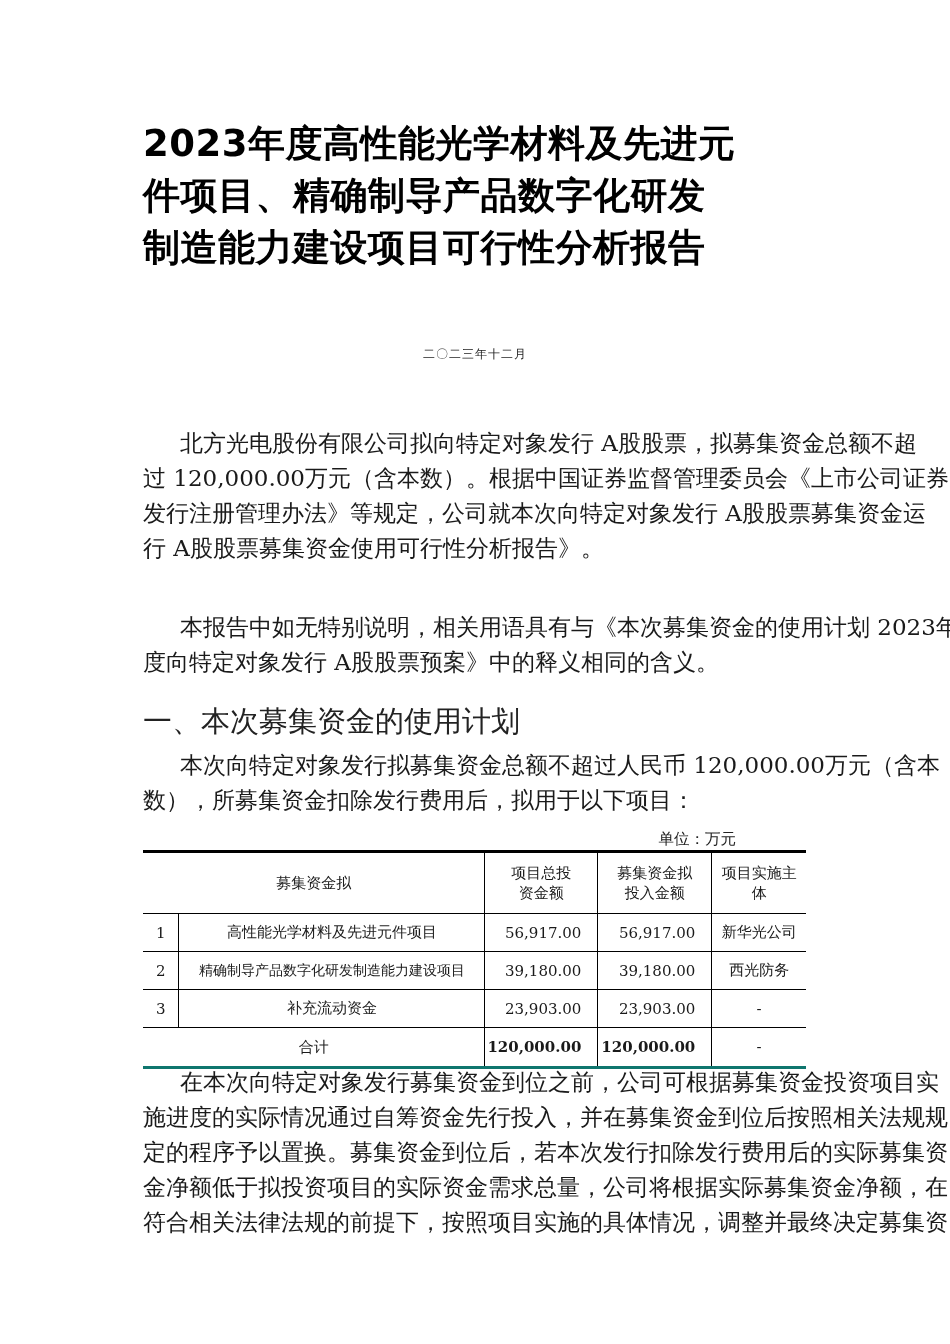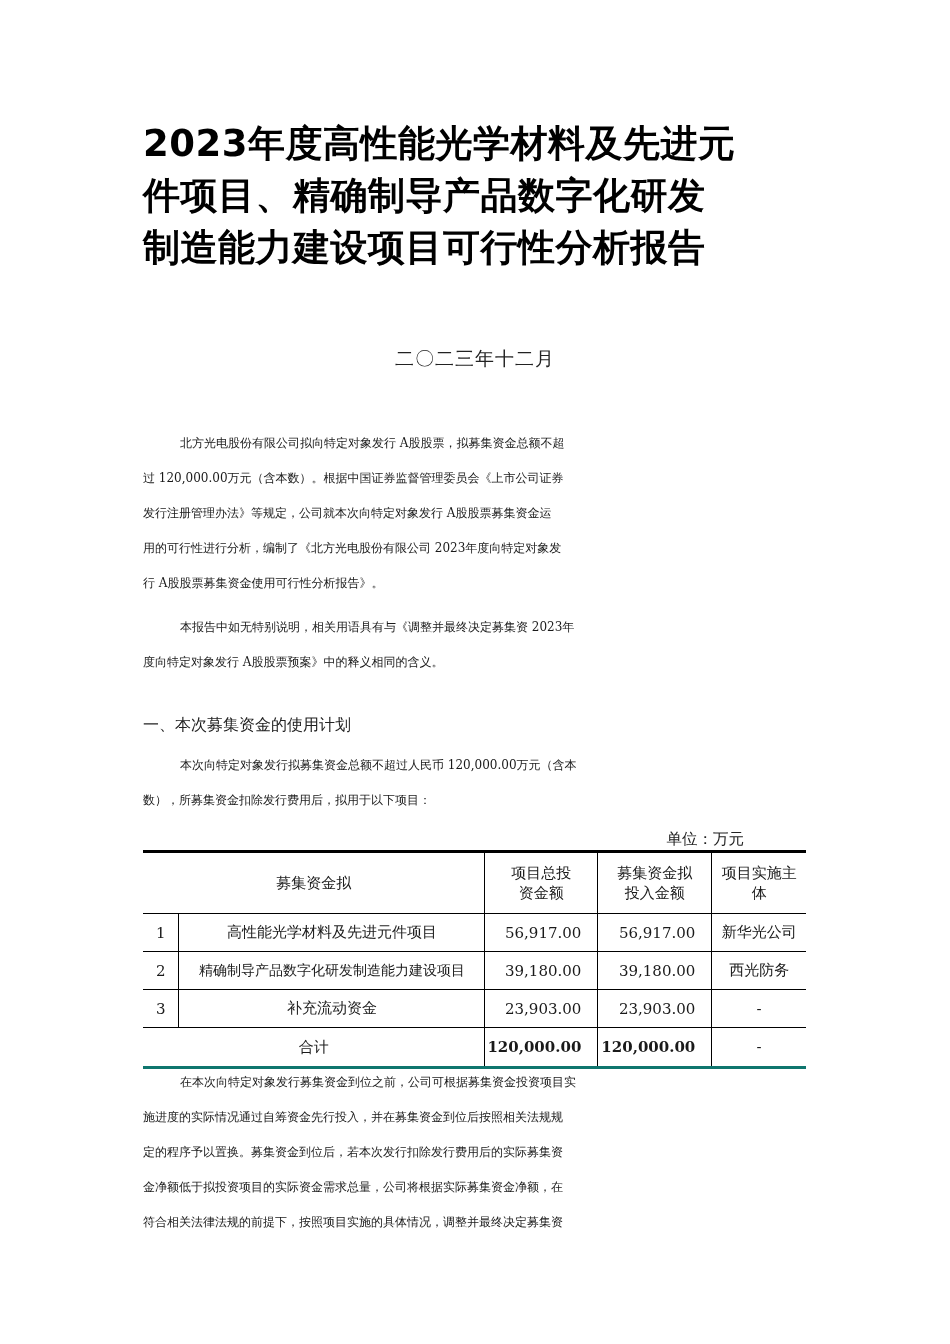--- a/index.html
+++ b/index.html
@@ -4,28 +4,28 @@
 <style>
   html, body { margin: 0; padding: 0; background: #ffffff; }
   body { width: 950px; height: 1344px; position: relative; overflow: hidden;
          font-family: "DejaVu Serif", "Liberation Serif", serif; color: #111; }
   .page { position: absolute; left: 0; top: 0; width: 880px; height: 1344px; }
   .title { position: absolute; left: 143px; top: 118px; width: 660px;
            font-family: "DejaVu Sans", "Liberation Sans", sans-serif; font-weight: bold;
            font-size: 37px; line-height: 52px; letter-spacing: 0.5px; color: #000; }
   .title div { white-space: nowrap; }
   .date { position: absolute; left: 0; width: 950px; top: 346px; text-align: center;
-          font-size: 19px; letter-spacing: 1px; color: #222; }
-  .para { position: absolute; left: 143px; width: 665px; font-size: 12px;
+          font-size: 12px; letter-spacing: 1px; color: #222; }
+  .para { position: absolute; left: 143px; width: 665px; font-size: 23px;
           line-height: 35px; text-align: justify; color: #1a1a1a; }
   .para .line { display: block; white-space: nowrap; }
   .indent { padding-left: 37px; }
-  .heading { position: absolute; left: 143px; top: 702px; font-size: 16px;
-             font-family: "DejaVu Sans", "Liberation Sans", sans-serif; color: #222; margin-top: 13px; }
-  .unit { position: absolute; right: 136px; top: 829px; font-size: 15.5px; color: #222; }
+  .heading { position: absolute; left: 143px; top: 702px; font-size: 29px;
+             font-family: "DejaVu Sans", "Liberation Sans", sans-serif; color: #222; }
+  .unit { position: absolute; right: 144px; top: 829px; font-size: 15.5px; color: #222; }
   table.funds { position: absolute; left: 143px; top: 850px; width: 663px;
                 border-collapse: collapse; font-size: 15px; color: #1a1a1a; }
   table.funds td, table.funds th { font-weight: normal; padding: 0 2px; text-align: center;
                 border-bottom: 1.5px solid #000; }
   table.funds tr.head th { border-top: 3px solid #000; height: 60px; line-height: 20px; }
   table.funds tr.row td { height: 37px; }
   table.funds tr.total td { height: 38px; border-bottom: 3px solid #0f766e; }
   table.funds .vr { border-right: 1px solid #000; }
   table.funds .num { text-align: right; padding-right: 16px; white-space: nowrap; }
   table.funds .bold { font-weight: bold; }
@@ -41,26 +41,25 @@
     <div>件项目、精确制导产品数字化研发</div>
     <div>制造能力建设项目可行性分析报告</div>
   </div>
 
   <div class="date">二〇二三年十二月</div>
 
   <div class="para" style="top: 426px;">
     <span class="line indent">北方光电股份有限公司拟向特定对象发行 A股股票，拟募集资金总额不超</span>
     <span class="line">过 120,000.00万元（含本数）。根据中国证券监督管理委员会《上市公司证券</span>
     <span class="line">发行注册管理办法》等规定，公司就本次向特定对象发行 A股股票募集资金运</span>
-    <span class="line">用的可行性进行分析，编制了《北方光电股份有限公司 2023年度向特定对象发</span>
     <span class="line">行 A股股票募集资金使用可行性分析报告》。</span>
   </div>
 
   <div class="para" style="top: 610px;">
-    <span class="line indent">本报告中如无特别说明，相关用语具有与《调整并最终决定募集资 2023年</span>
+    <span class="line indent">本报告中如无特别说明，相关用语具有与《本次募集资金的使用计划 2023年</span>
     <span class="line">度向特定对象发行 A股股票预案》中的释义相同的含义。</span>
   </div>
 
   <div class="heading">一、本次募集资金的使用计划</div>
 
   <div class="para" style="top: 748px;">
     <span class="line indent">本次向特定对象发行拟募集资金总额不超过人民币 120,000.00万元（含本</span>
     <span class="line">数），所募集资金扣除发行费用后，拟用于以下项目：</span>
   </div>
 

